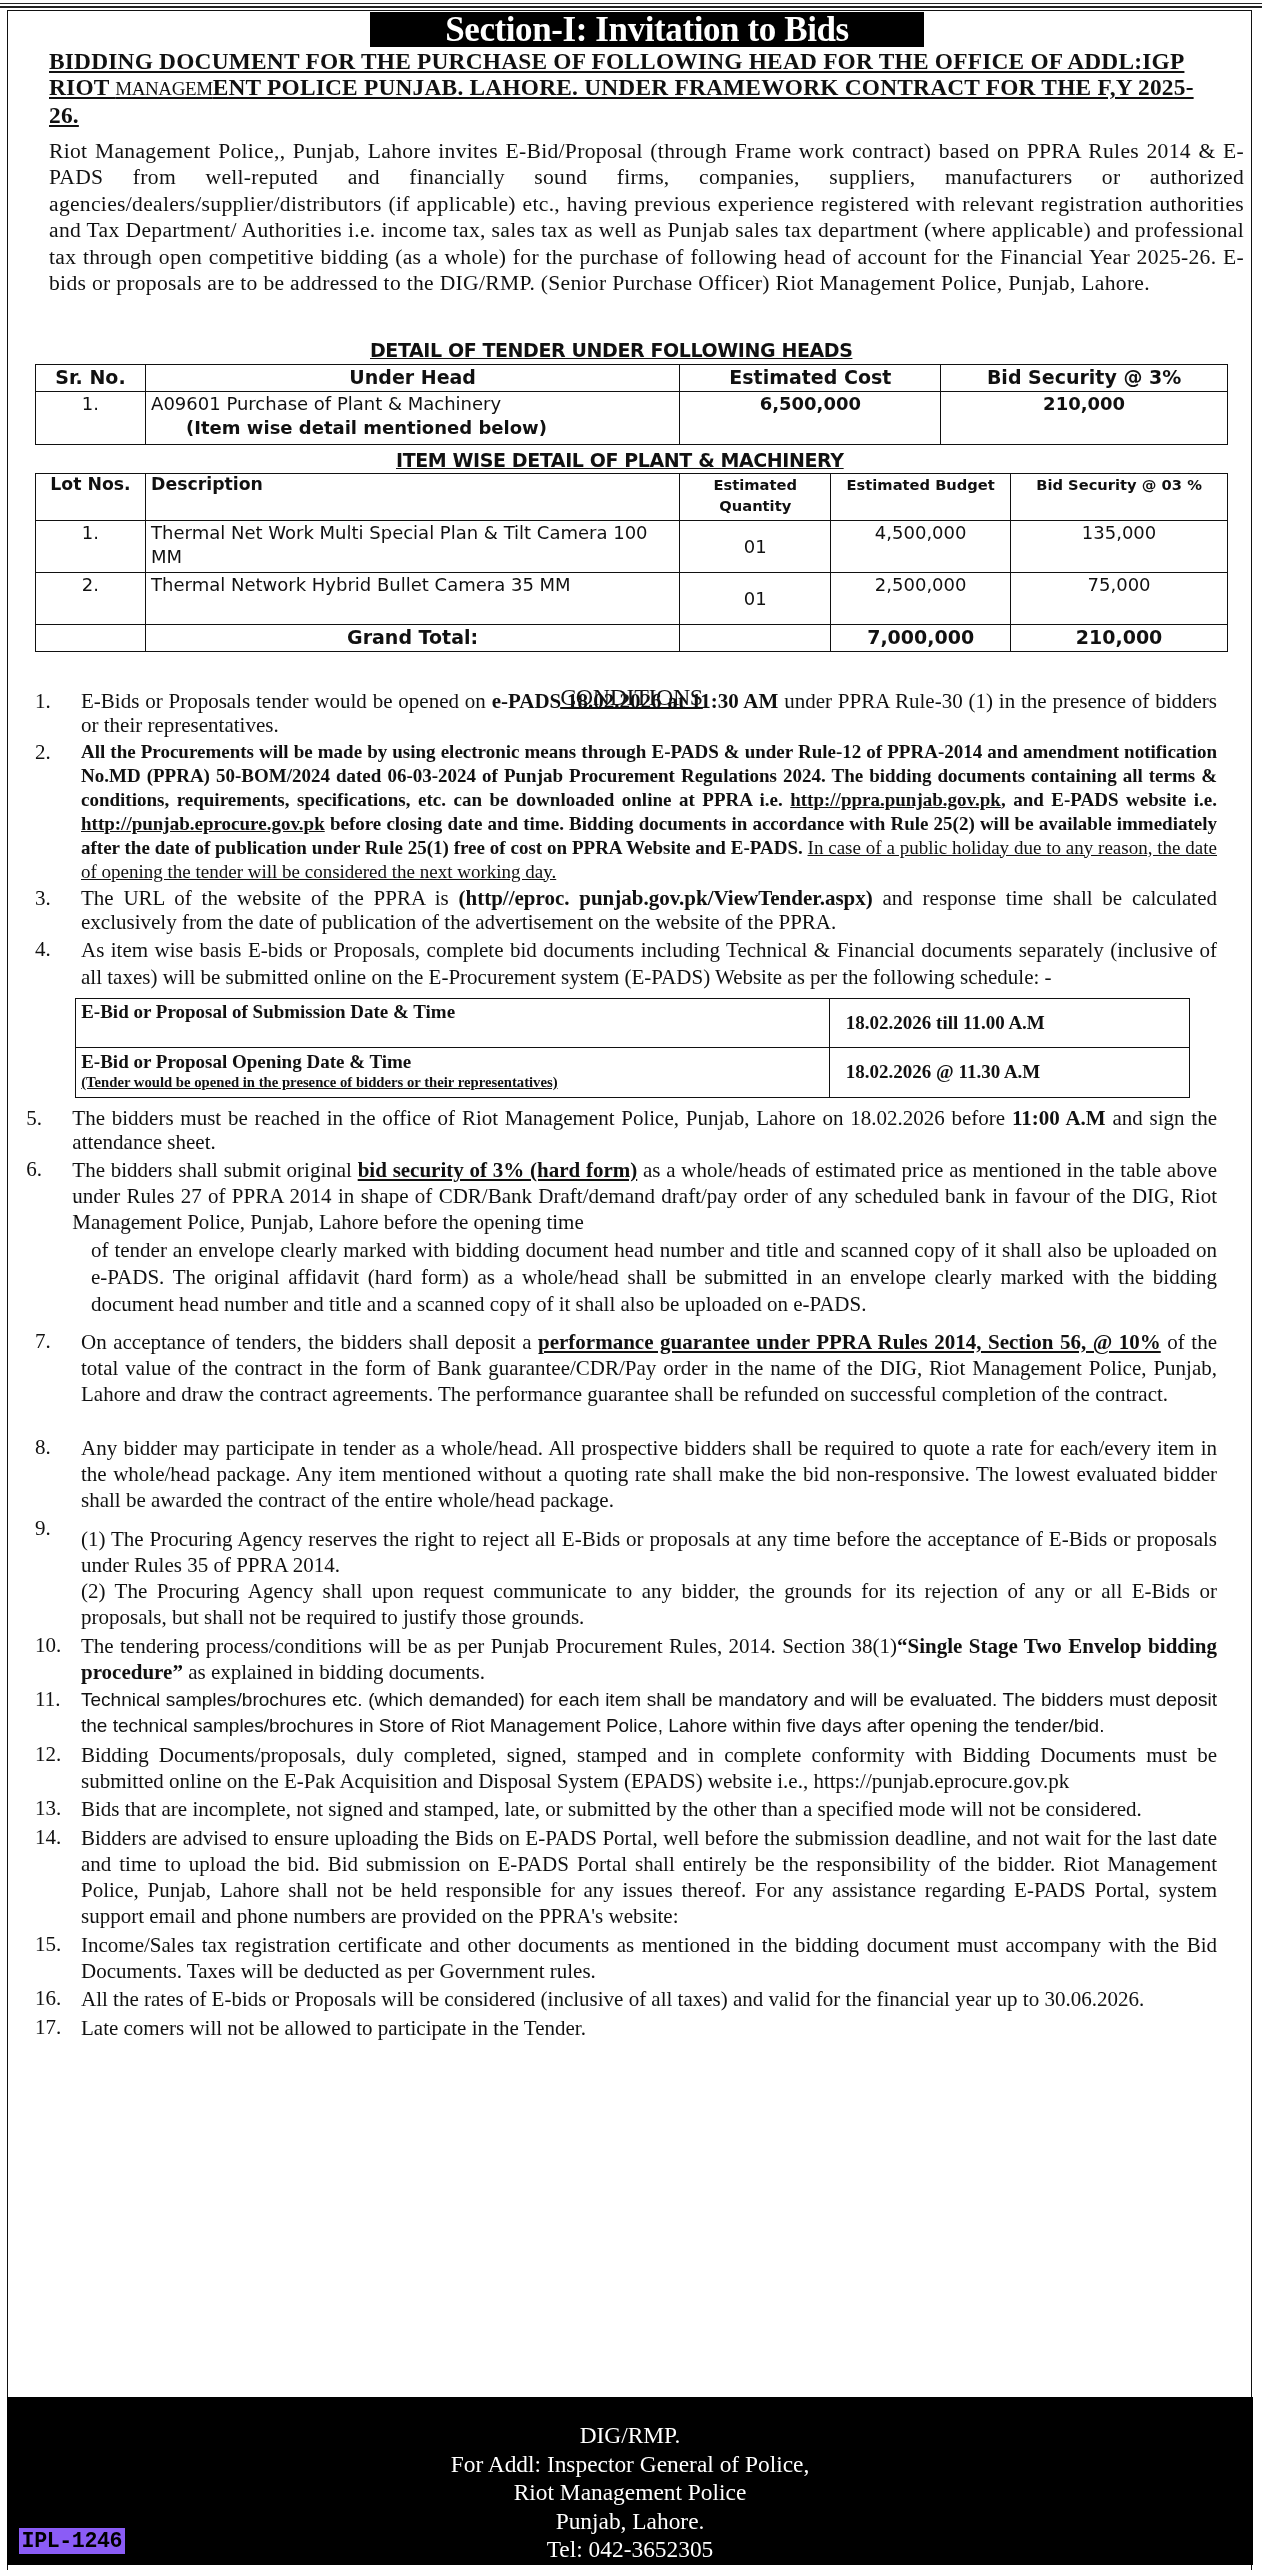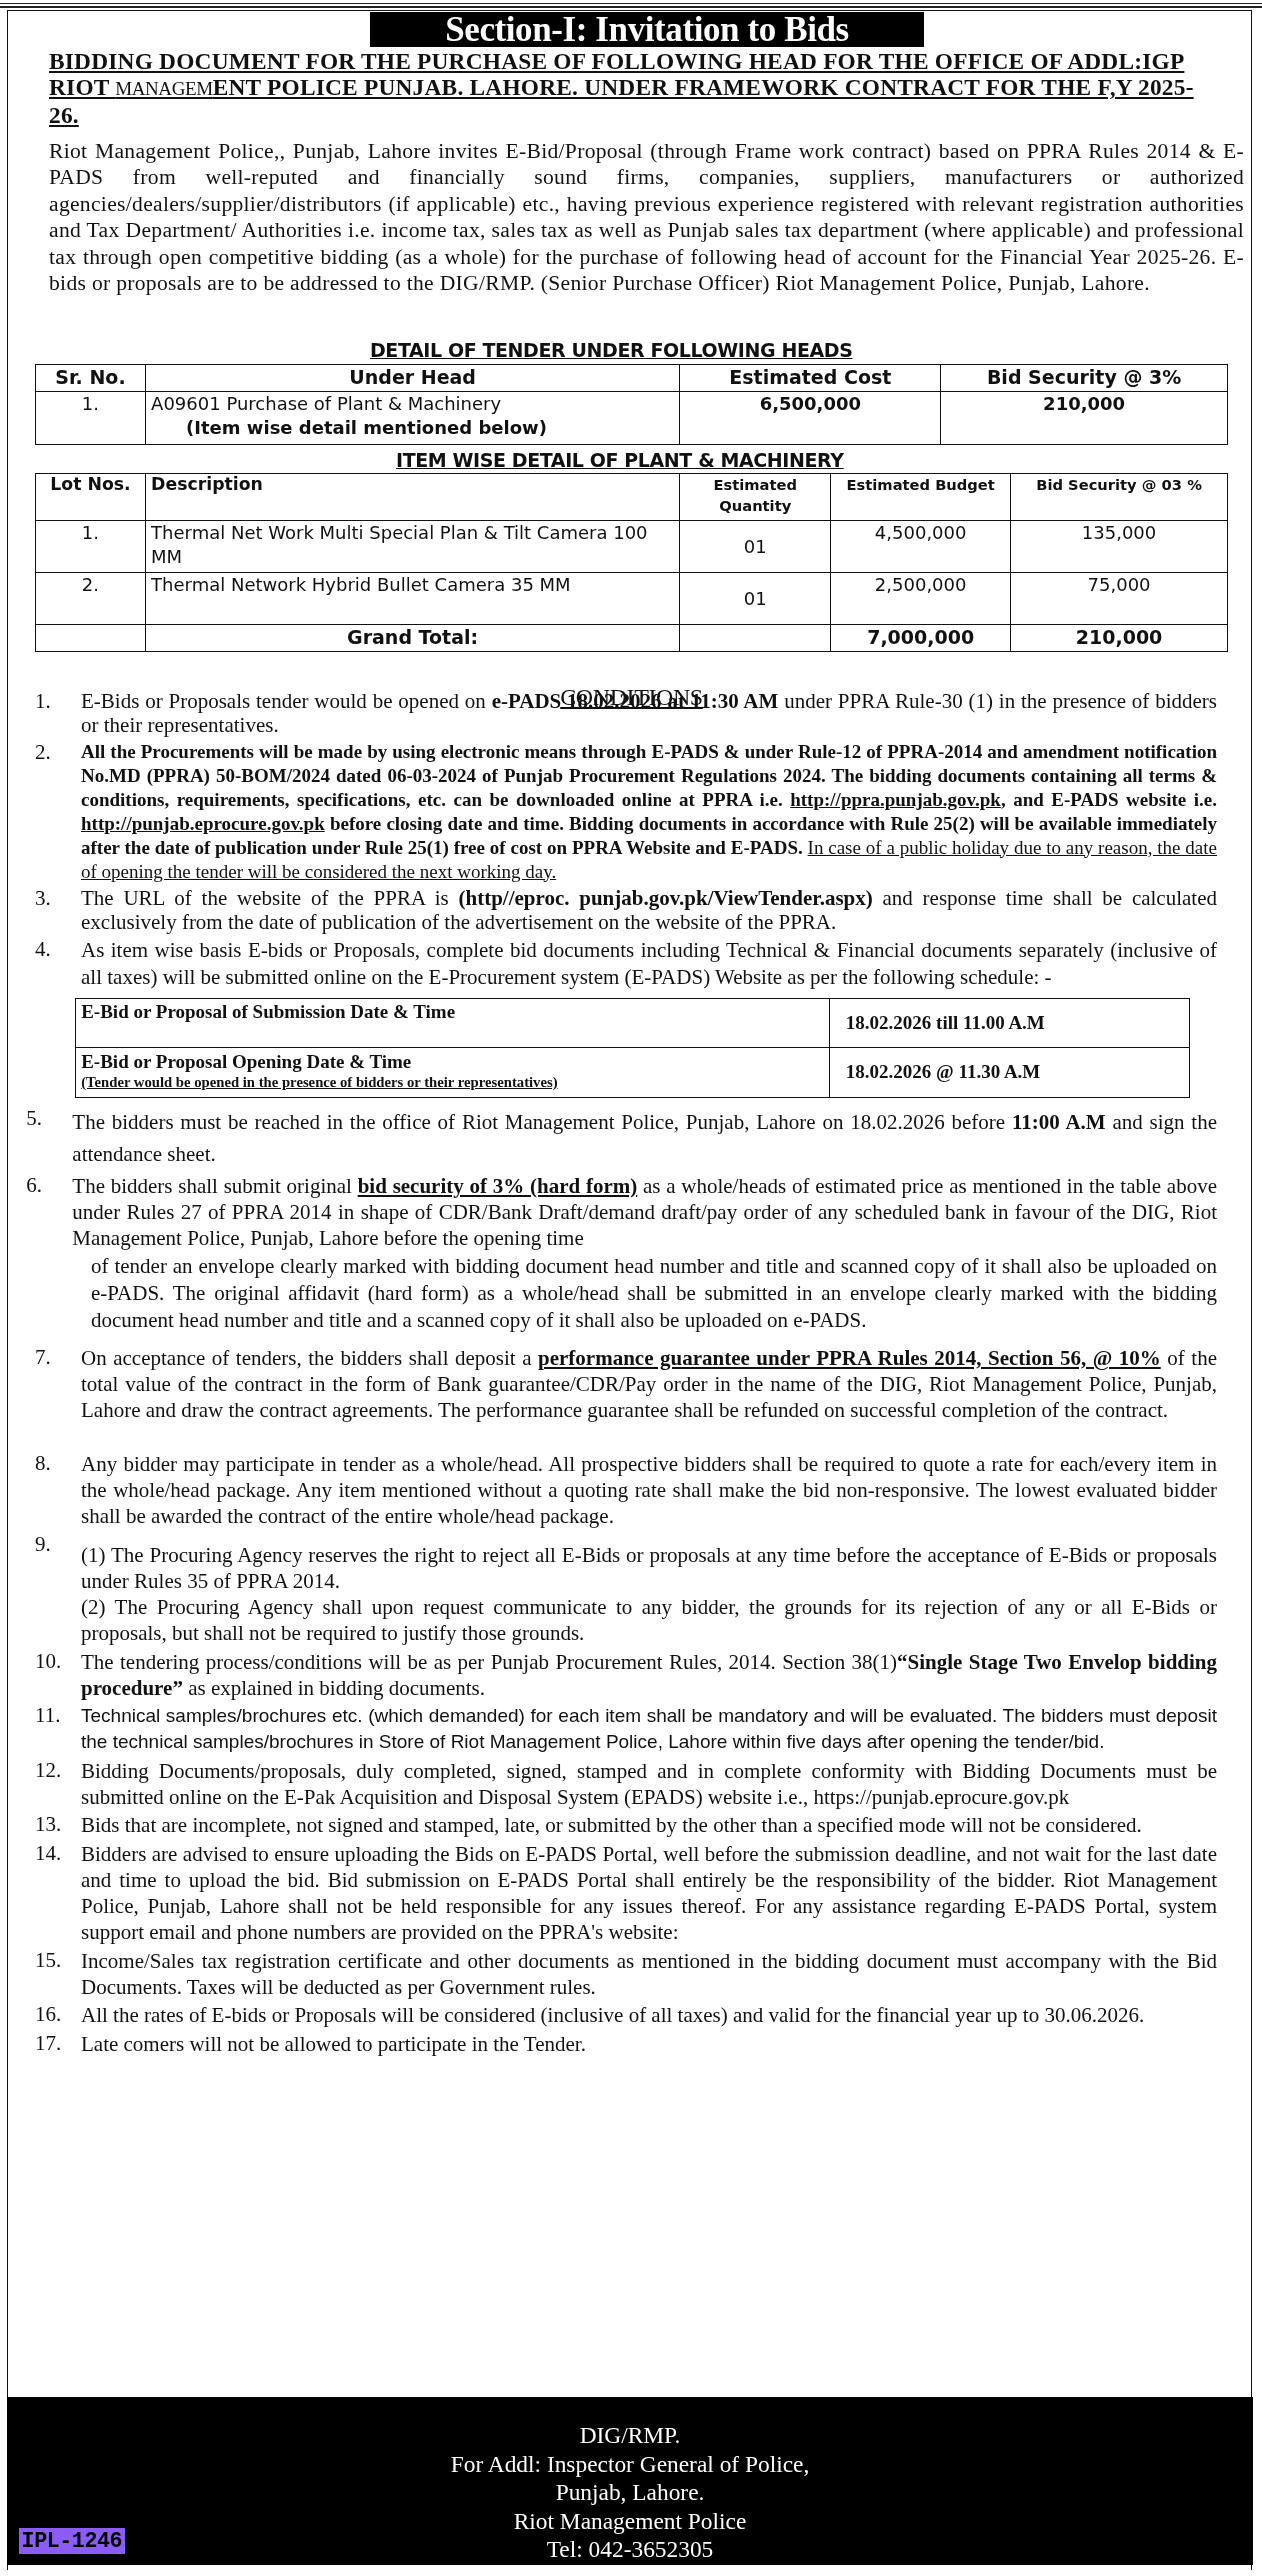--- a/index.html
+++ b/index.html
@@ -157,21 +157,21 @@
     </tr>
     <tr>
       <td><span>E-Bid or Proposal Opening Date &amp; Time</span><span class="sub">(Tender would be opened in the presence of bidders or their representatives)</span></td>
       <td class="right">18.02.2026 @ 11.30 A.M</td>
     </tr>
   </tbody>
     </table>
 
   <div class="item" style="margin-left:-8.7px;">
     <div class="num">5.</div>
-    <div class="body" style="line-height:32px;"><span>The bidders must be reached in the office of Riot Management Police, Punjab, Lahore on 18.02.2026 before </span><span class="b">11:00 A.M</span><span> and sign the attendance sheet.</span></div>
+    <div class="body" style="line-height:24px;"><span>The bidders must be reached in the office of Riot Management Police, Punjab, Lahore on 18.02.2026 before </span><span class="b">11:00 A.M</span><span> and sign the attendance sheet.</span></div>
   </div>
 
   <div class="item" style="margin-left:-8.7px;">
     <div class="num">6.</div>
     <div class="body" style="line-height:26px;"><span>The bidders shall submit original </span><span class="b u">bid security of 3% (hard form)</span><span> as a whole/heads of estimated price as mentioned in the table above under Rules 27 of PPRA 2014 in shape of CDR/Bank Draft/demand draft/pay order of any scheduled bank in favour of the DIG, Riot Management Police, Punjab, Lahore before the opening time</span></div>
   </div>
   <div class="cont" style="line-height:27px;">of tender an envelope clearly marked with bidding document head number and title and scanned copy of it shall also be uploaded on e-PADS. The original affidavit (hard form) as a whole/head shall be submitted in an envelope clearly marked with the bidding document head number and title and a scanned copy of it shall also be uploaded on e-PADS.</div>
 
   <div class="item">
     <div class="num">7.</div>
@@ -229,18 +229,18 @@
   <div class="item">
     <div class="num">17.</div>
     <div class="body" style="line-height:26px;"><span>Late comers will not be allowed to participate in the Tender.</span></div>
   </div>
 
 </div>
 
 <div class="footer">
   <div>DIG/RMP.</div>
   <div>For Addl: Inspector General of Police,</div>
+  <div>Riot Management Police</div>
   <div>Punjab, Lahore.</div>
-  <div>Riot Management Police</div>
   <div>Tel: 042-3652305</div>
 </div>
 <div class="ipl">IPL-1246</div>
 
 
 </body></html>

